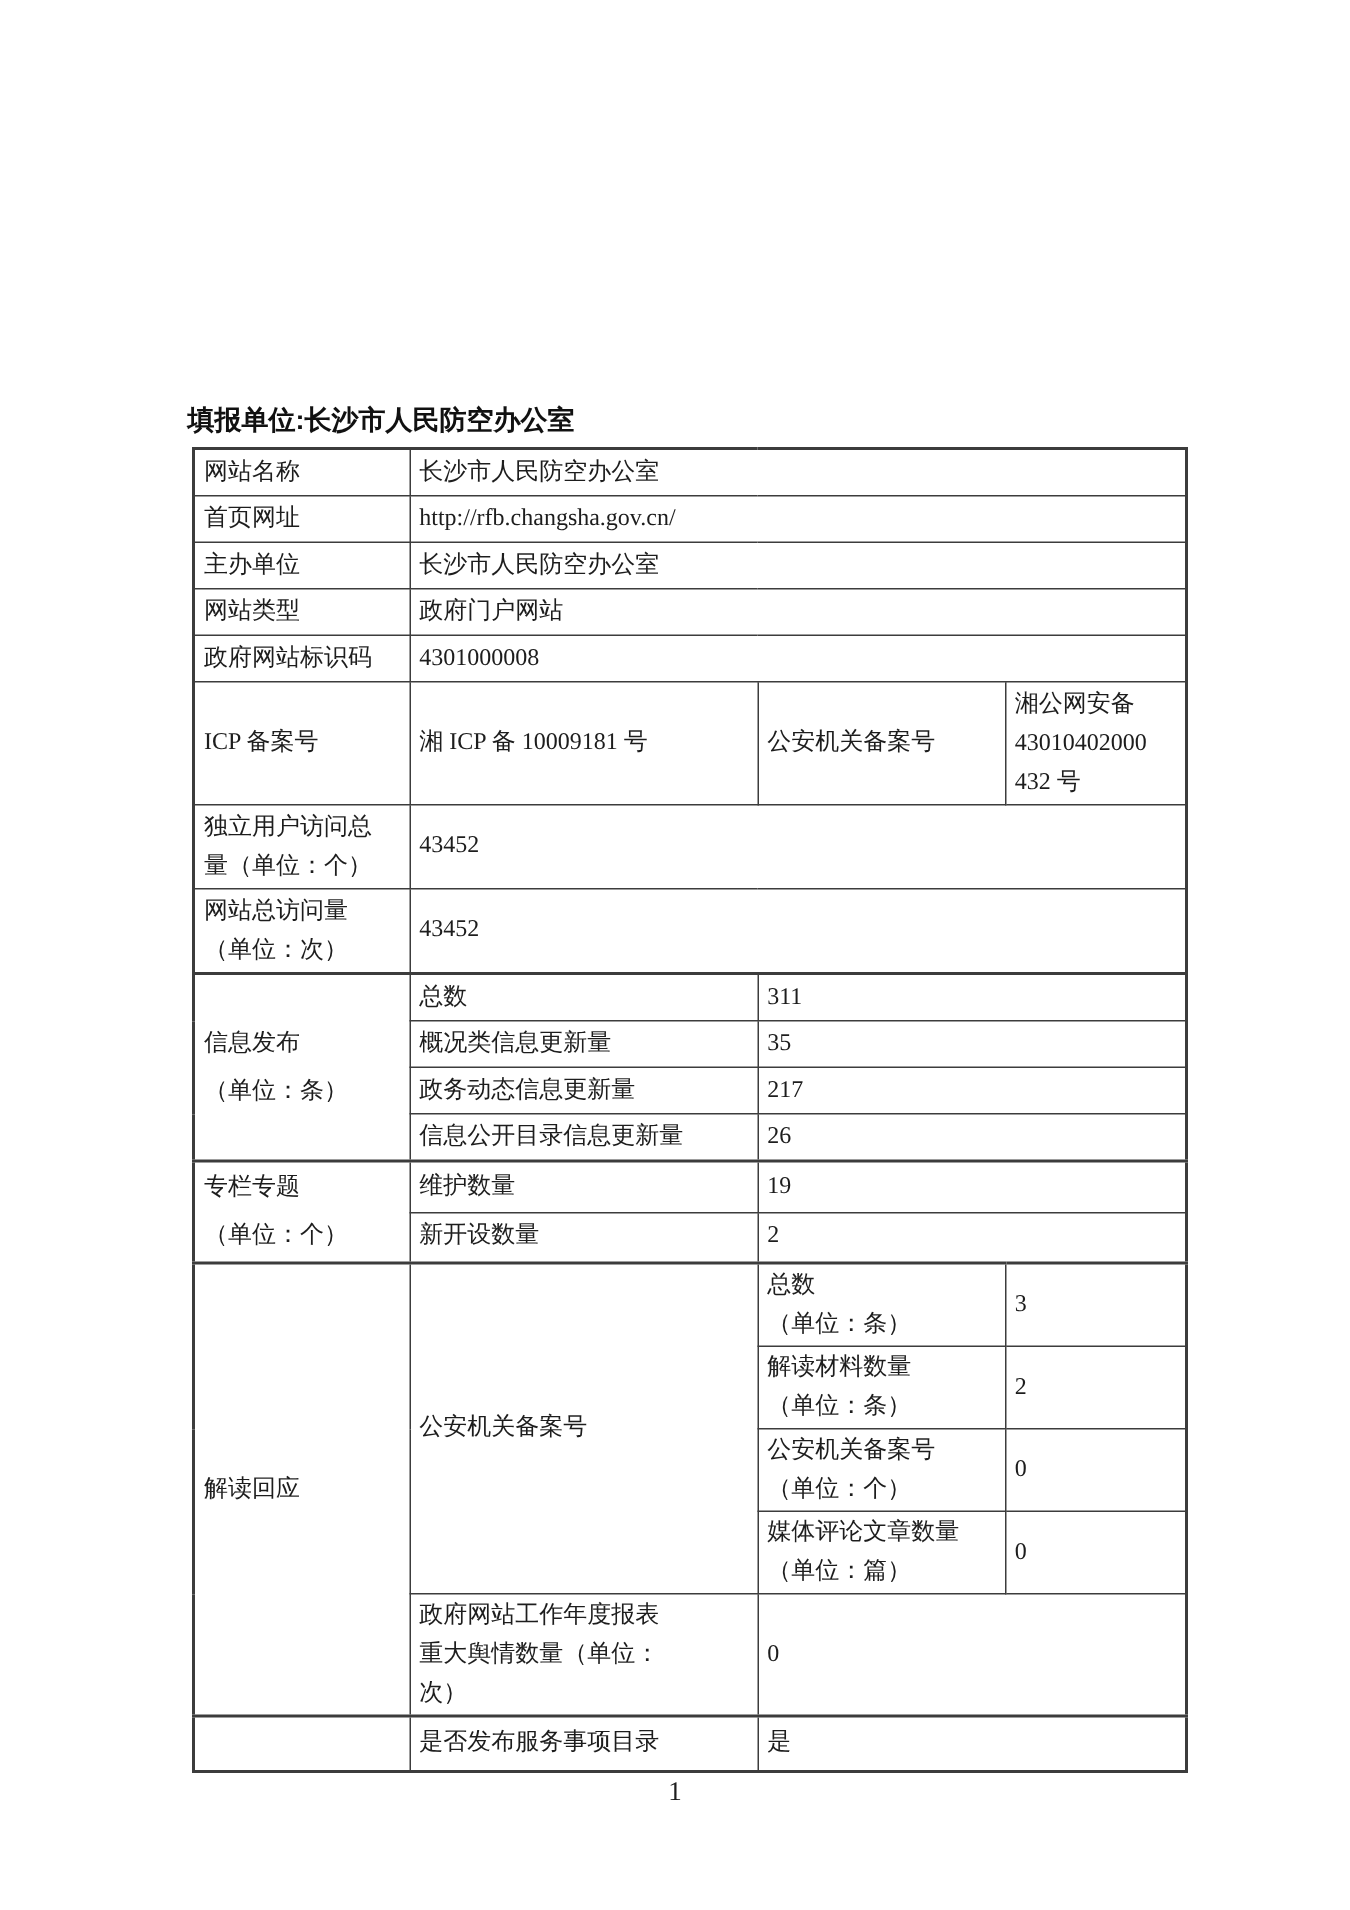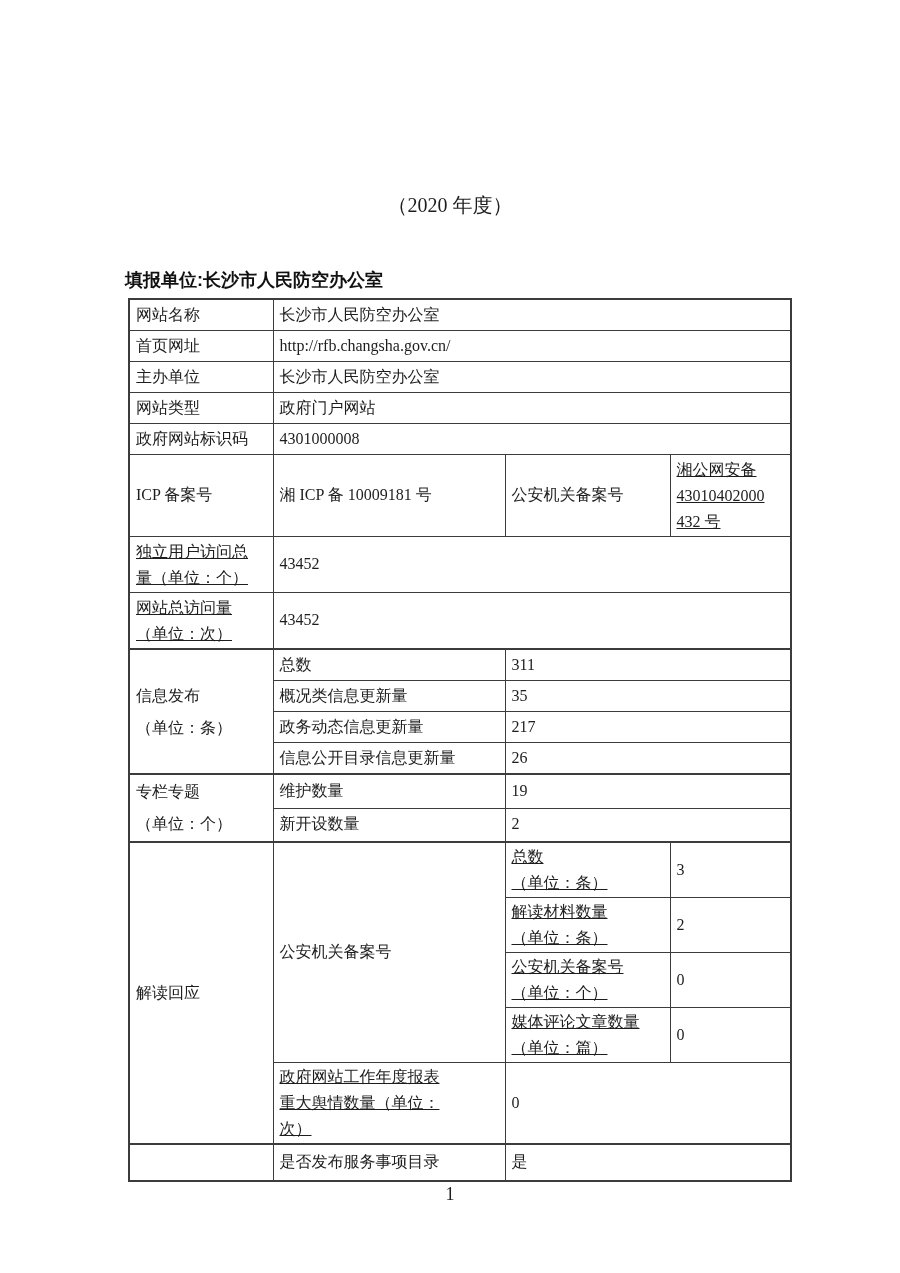--- a/index.html
+++ b/index.html
@@ -66,38 +66,37 @@
     overflow: hidden;
   }
   tr.sec td { border-top: 2px solid #3c3c3c; }
   tr.r-basic td { height: 28px; }
   tr.r-icp td { height: 79px; }
   tr.r-visit td { height: 53px; }
   tr.r-sub td { height: 28px; }
   tr.r-interp td { height: 49px; }
   tr.r-resp td { height: 73px; }
   tr.r-last td { height: 33px; }
-  .ln { line-height: 26px; text-decoration: underline; }
+  .ln { line-height: 26px; }
   .ln-g { line-height: 32px; }
   .page-number {
     position: absolute;
     top: 1184px;
     left: 0;
     width: 100%;
     text-align: center;
     font-size: 18px;
     color: #1d1d1d;
   }
 </style>
 </head>
 <body>
 
 <div class="page">
 
-  <div class="doc-subtitle">（2020 年度）</div>
   <div class="reporting-unit">填报单位:长沙市人民防空办公室</div>
 
   <table class="report">
     <colgroup>
       <col style="width:144px">
       <col style="width:232px">
       <col style="width:165px">
       <col style="width:121px">
     </colgroup>
     <tbody>

